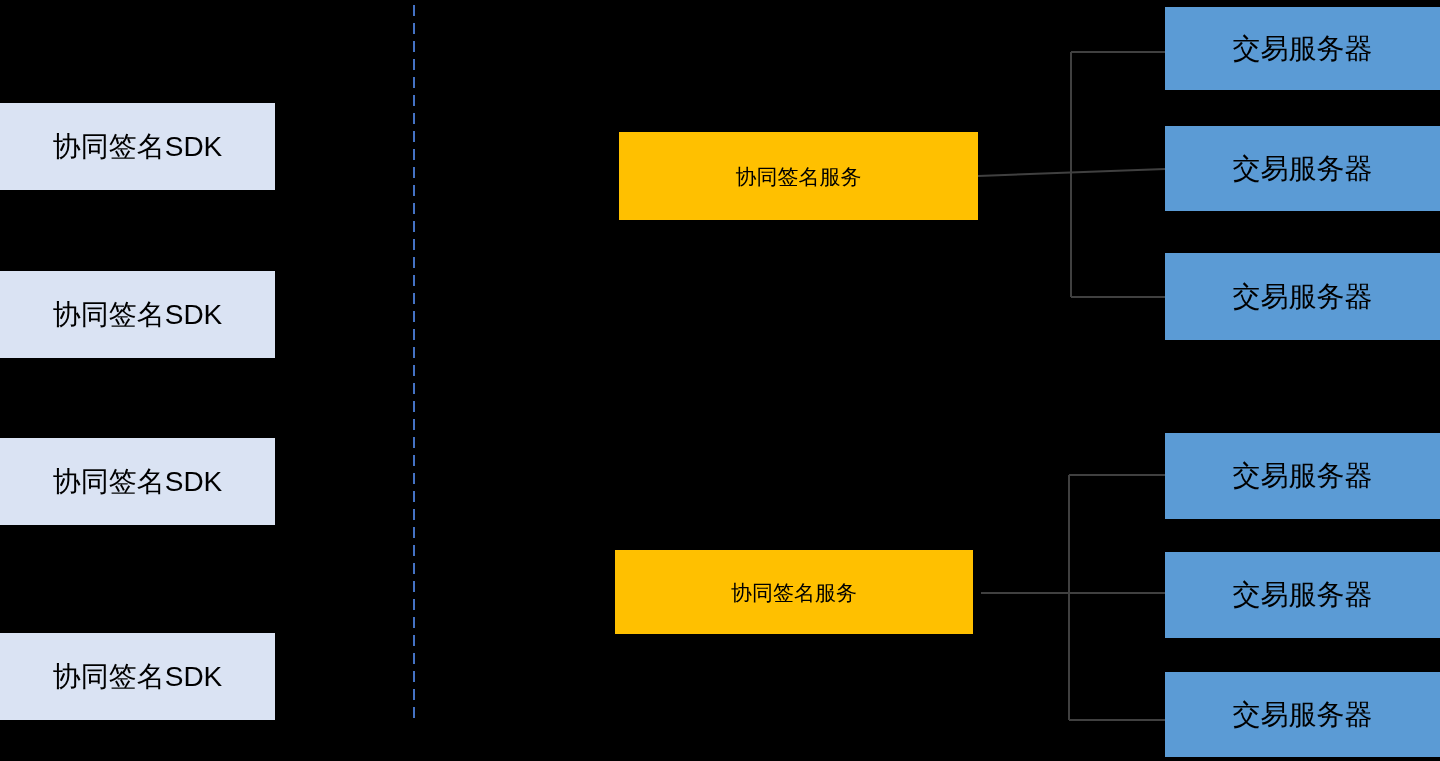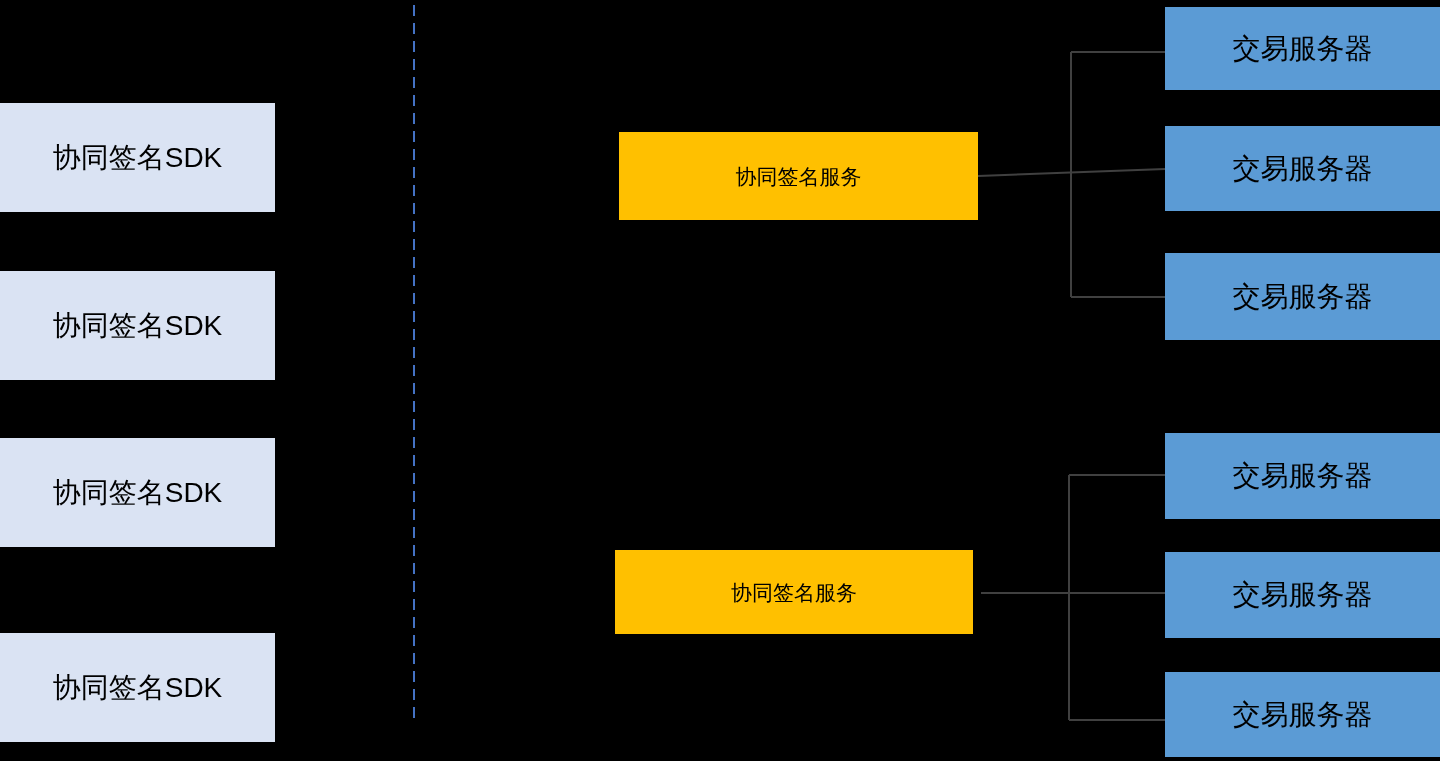--- a/index.html
+++ b/index.html
@@ -38,21 +38,21 @@
     display: flex;
     align-items: center;
     justify-content: center;
     color: var(--box-text, #000000);
     text-align: center;
     line-height: 1;
   }
   .sdk-box {
     left: 0;
     width: 275px;
-    height: 109px;
+    height: 87px;
     background: var(--sdk-fill, #DAE3F3);
     font-size: 28px;
   }
   .sdk-1 { top: 103px; }
   .sdk-2 { top: 271px; }
   .sdk-3 { top: 438px; }
   .sdk-4 { top: 633px; }
   .service-box {
     background: var(--service-fill, #FFC000);
     font-size: 21px;

